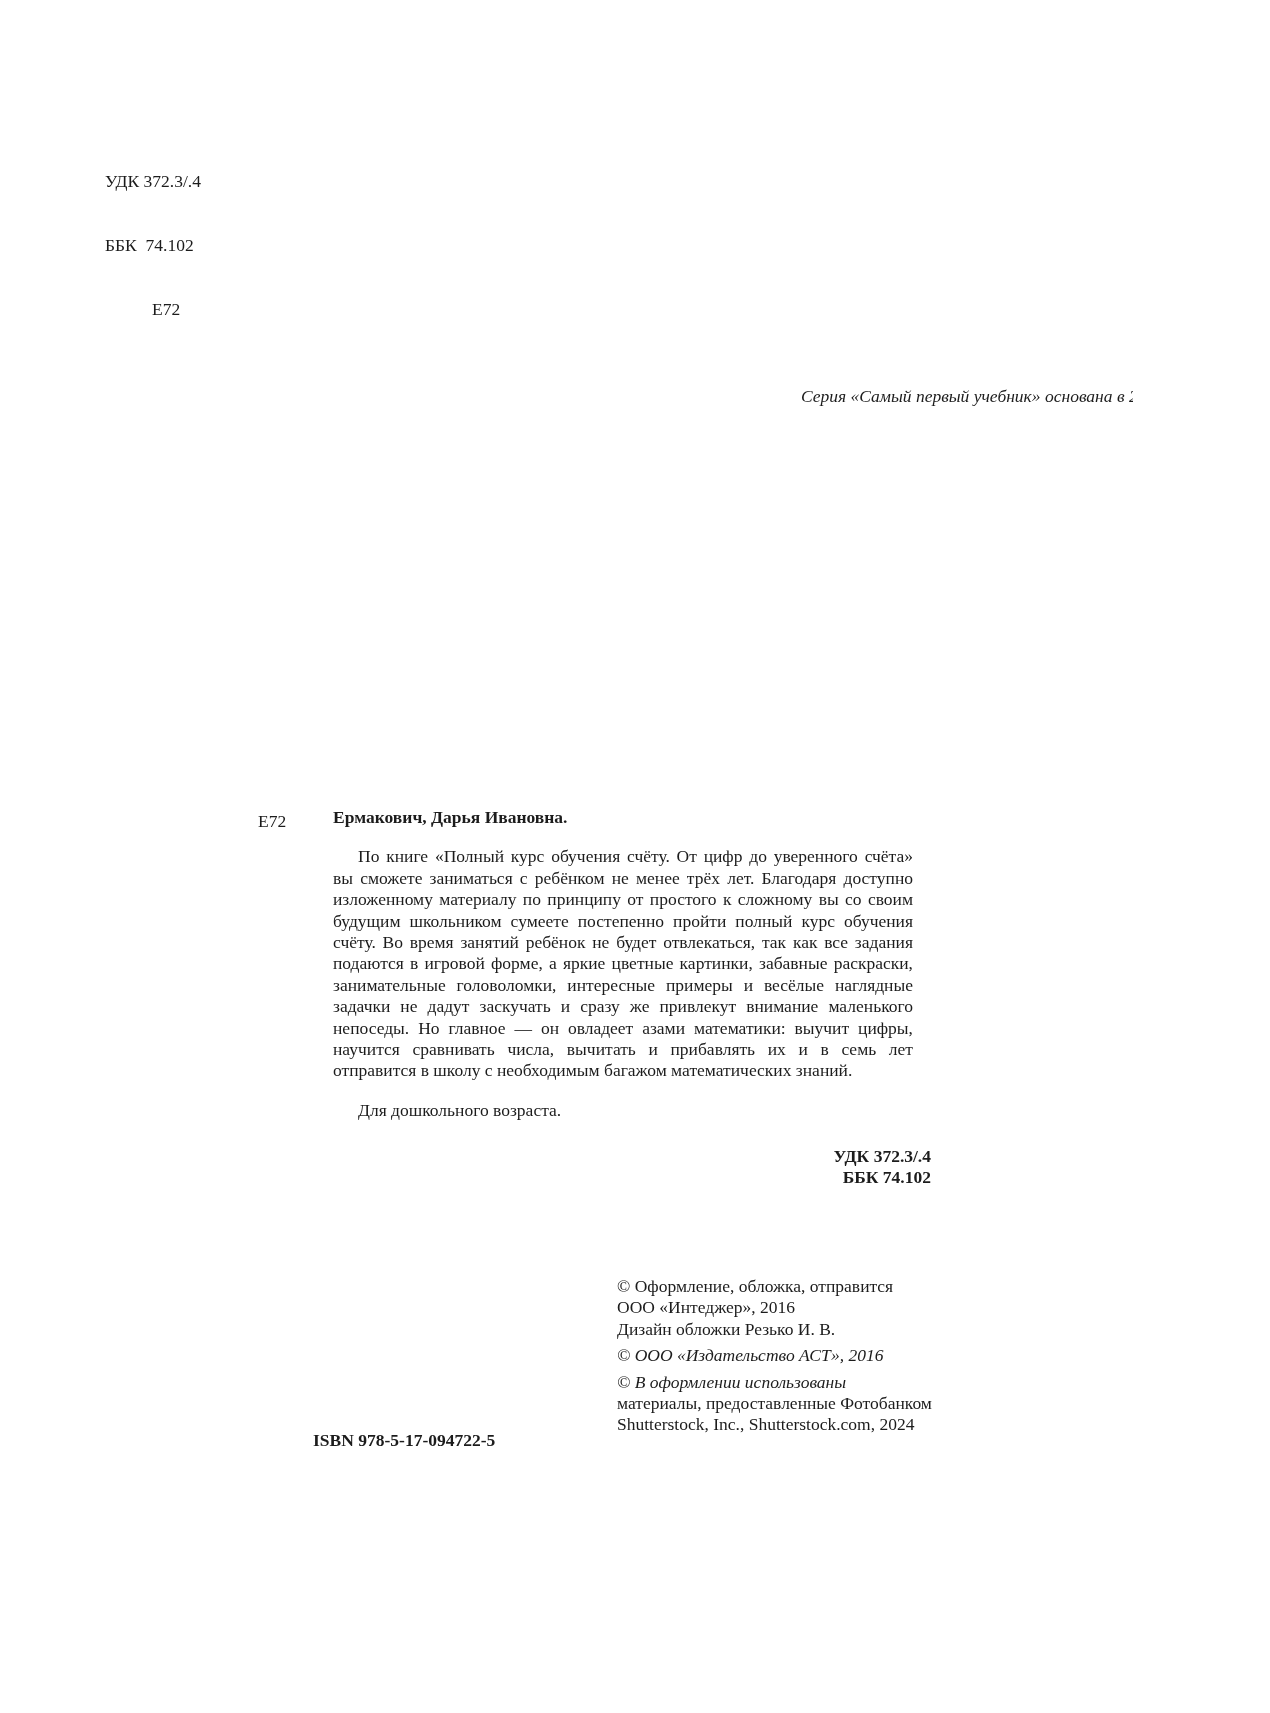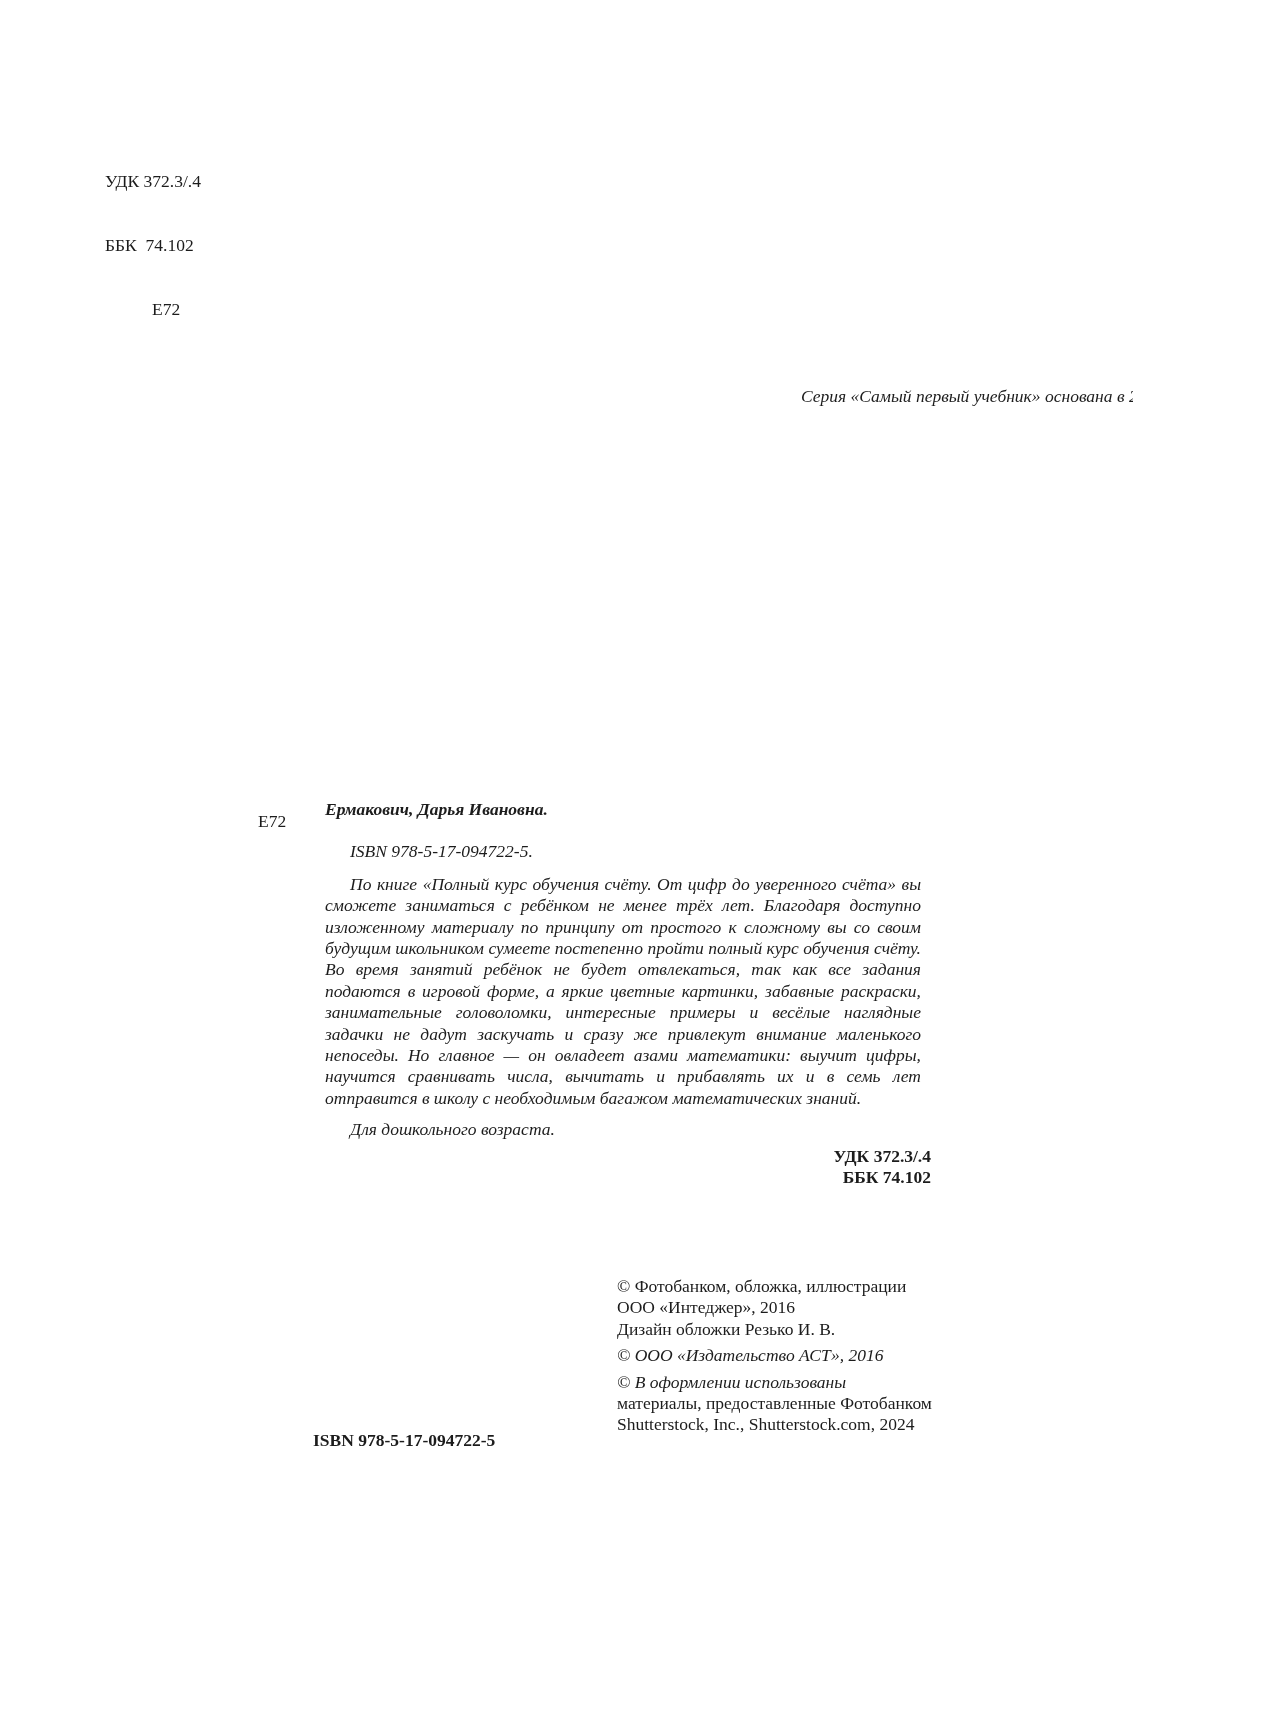--- a/index.html
+++ b/index.html
@@ -42,23 +42,22 @@
     left: 258px;
     top: 811px;
   }
   .bib-block {
     position: absolute;
     left: 315px;
     top: 789px;
     width: 616px;
   }
   .bib-block p {
-    margin: 10px;
+    margin: 18px;
     text-align: justify;
-    font-style: italic;
   }
   .bib-author {
     font-weight: bold;
   }
   .bib-entry {
     text-indent: 25px;
   }
   .isbn-line {
     text-indent: 25px;
     margin-top: 21px !important;
@@ -104,32 +103,31 @@
     <span class="code-line">ББК  74.102</span>
     <span class="code-indent">Е72</span>
   </div>
 
   <div class="series-note">Серия  «Самый первый учебник» основана в 2016 году</div>
 
   <div class="bib-margin-code">Е72</div>
 
   <div class="bib-block">
     <p class="bib-author">Ермакович, Дарья Ивановна.</p>
-    <p class="isbn-line">ISBN 978-5-17-094722-5.</p>
     <p class="annotation">По книге «Полный курс обучения счёту. От цифр до уверенного счёта» вы сможете заниматься с ребёнком не менее трёх лет. Благодаря доступно изложенному материалу по принципу от простого к сложному вы со своим будущим школьником сумеете постепенно пройти полный курс обучения счёту. Во время занятий ребёнок не будет отвлекаться, так как все задания подаются в игровой форме, а яркие цветные картинки, забавные раскраски, занимательные головоломки, интересные примеры и весёлые наглядные задачки не дадут заскучать и сразу же привлекут внимание маленького непоседы. Но главное — он овладеет азами математики: выучит цифры, научится сравнивать числа, вычитать и прибавлять их и в семь лет отправится в школу с необходимым багажом математических знаний.</p>
     <p class="audience">Для дошкольного возраста.</p>
   </div>
 
   <div class="right-codes">
     <div>УДК 372.3/.4</div>
     <div>ББК 74.102</div>
   </div>
 
   <div class="copyright-block">
-    <span class="c-line">© Фотобанком, обложка, иллюстрации</span>
+    <span class="c-line">© Оформление, обложка, отправится</span>
     <span class="c-line">ООО «Интеджер», 2016</span>
     <span class="c-line">Дизайн обложки Резько И. В.</span>
     <span class="c-line gap">© ООО «Издательство АСТ»,  2016</span>
     <span class="c-line gap">© В оформлении использованы</span>
     <span class="c-line">материалы, предоставленные Фотобанком</span>
     <span class="c-line">Shutterstock, Inc., Shutterstock.com, 2024</span>
   </div>
 
   <div class="bottom-isbn">ISBN  978-5-17-094722-5</div>
 

